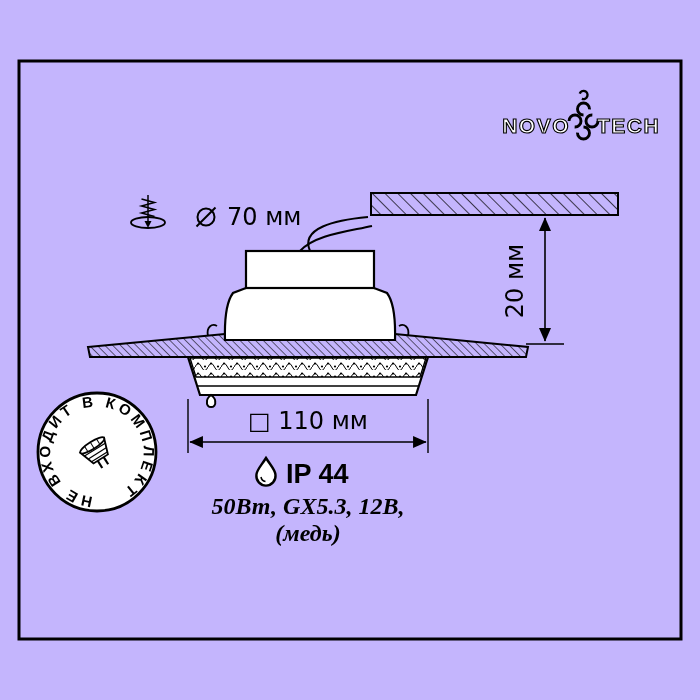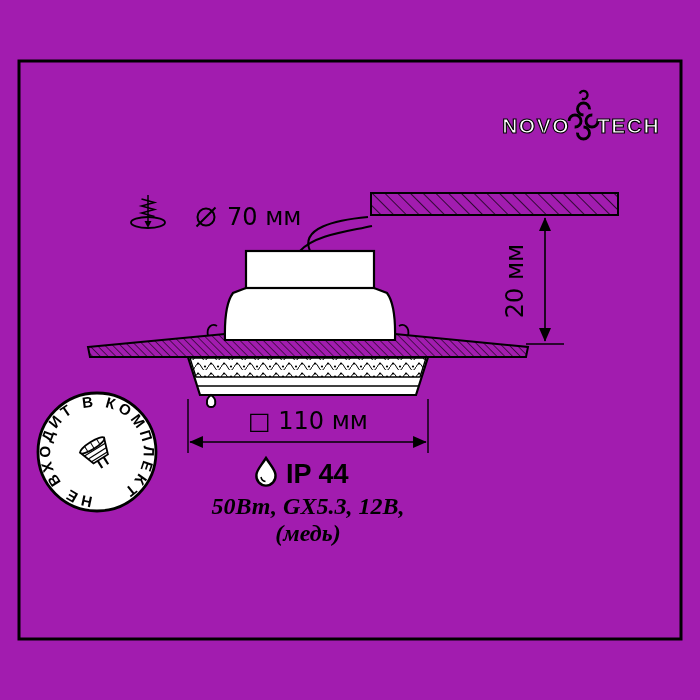--- a/index.html
+++ b/index.html
@@ -1,16 +1,16 @@
 <!DOCTYPE html>
 <html><head>
 <meta charset="utf-8">
 <style>
   html,body{margin:0;padding:0;background:#ffffff;}
-  .stage{position:relative;width:700px;height:700px;background:#a21caf;overflow:hidden;
+  .stage{position:relative;width:700px;height:700px;background:#c4b5fd;overflow:hidden;
          font-family:"Liberation Sans",sans-serif;}
   svg{display:block;}
   .t-dim{font-family:"DejaVu Sans","Liberation Sans",sans-serif;font-size:24px;fill:#000;}
   .t-ip{font-family:"Liberation Sans",sans-serif;font-size:27px;font-weight:bold;fill:#000;}
   .t-spec{font-family:"Liberation Serif",serif;font-size:24px;font-weight:bold;font-style:italic;fill:#000;}
   .t-logo{font-family:"Liberation Sans",sans-serif;font-size:21px;font-weight:bold;letter-spacing:1.5px;
           fill:#ffffff;stroke:#000000;stroke-width:1.15;}
   .t-badge{font-family:"Liberation Sans",sans-serif;font-size:15px;font-weight:bold;letter-spacing:3.5px;fill:#000;}
   .ln{stroke:#000;fill:none;}
 </style>

